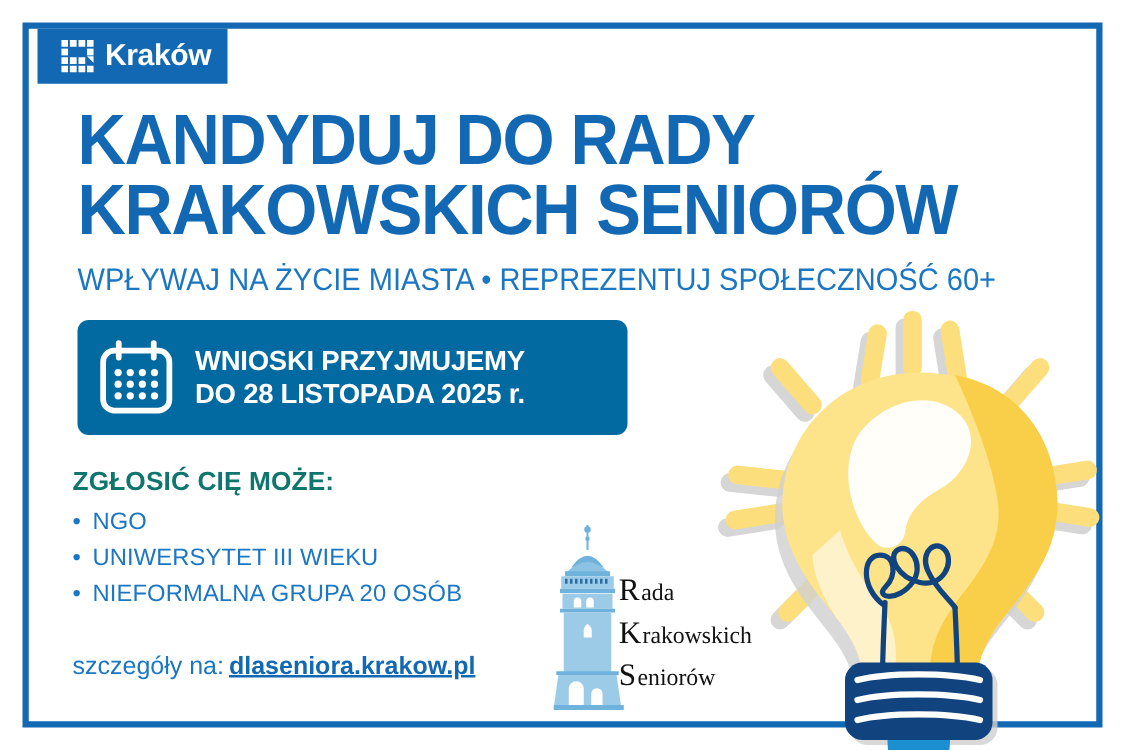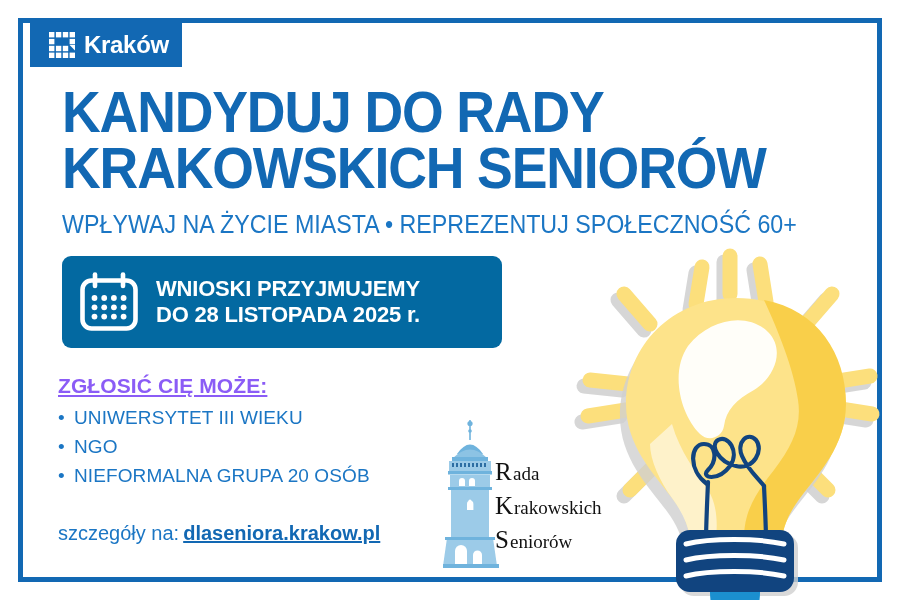--- a/index.html
+++ b/index.html
@@ -111,25 +111,24 @@
     line-height: 1.18;
     letter-spacing: -0.2px;
     white-space: nowrap;
   }
   #deadline-text div { display:block; }
   
   #nominate-heading {
     position: absolute;
     left: 58px;
     top: 374px;
-    color: #8b5cf6;
+    color: #0f766e;
     font-size: 21px;
     font-weight: bold;
     letter-spacing: 0.1px;
-    text-decoration: underline;
   }
   #nominate-list {
     position: absolute;
     left: 58px;
     top: 404px;
     margin: 0;
     padding: 0;
     list-style: none;
   }
   #nominate-list li {
@@ -238,24 +237,24 @@
     </svg>
     <div id="deadline-text">
       <div>WNIOSKI PRZYJMUJEMY</div>
       <div>DO 28 LISTOPADA 2025 r.</div>
     </div>
   </div>
 
   <div id="nominate-heading">ZGŁOSIĆ CIĘ MOŻE:</div>
   <ul id="nominate-list">
     <li>
-      <span class="bullet">•</span><span>UNIWERSYTET III WIEKU</span>
+      <span class="bullet">•</span><span>NGO</span>
     </li>
     <li>
-      <span class="bullet">•</span><span>NGO</span>
+      <span class="bullet">•</span><span>UNIWERSYTET III WIEKU</span>
     </li>
     <li>
       <span class="bullet">•</span><span>NIEFORMALNA GRUPA 20 OSÓB</span>
     </li>
   </ul>
 
   <div id="details">
     <span>szczegóły na:</span><a id="details-url" href="#">dlaseniora.krakow.pl</a>
   </div>
 

